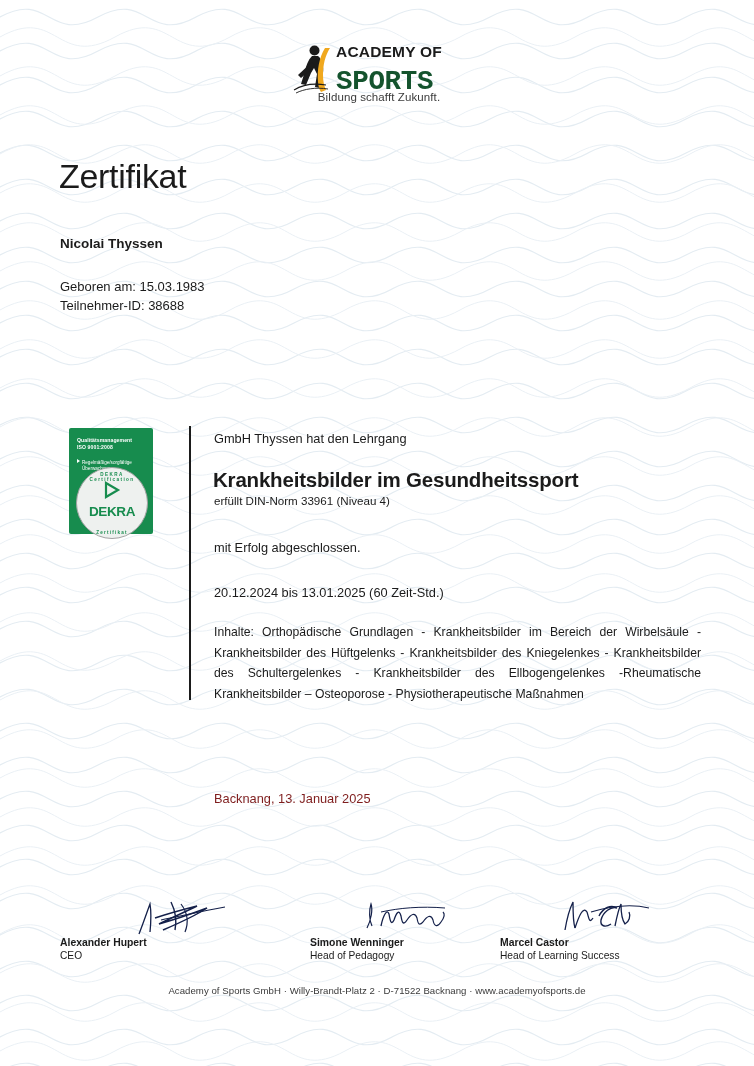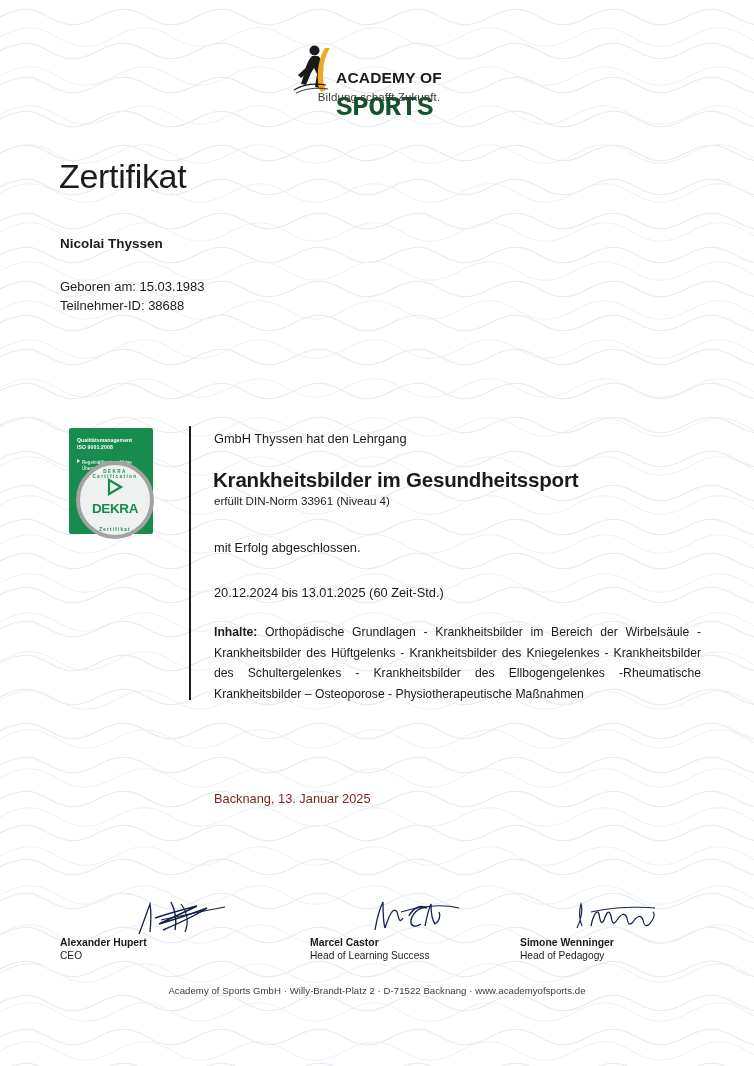--- a/index.html
+++ b/index.html
@@ -57,21 +57,20 @@
     top: 2px;
     line-height: 1;
   }
   .logo-academy {
     font-family: "Liberation Sans", sans-serif;
     font-weight: bold;
     font-size: 15.5px;
     letter-spacing: 0.2px;
     color: #1b1b1b;
     display: block;
-    margin-top: 26px;
   }
   .logo-sports {
     font-family: Liberation Mono, monospace;
     font-weight: bold;
     font-size: 27.5px;
     letter-spacing: -0.3px;
     color: #14532d;
     display: block;
     margin-top: 8px;
   }
@@ -158,21 +157,21 @@
     vertical-align: 1px;
   }
   .seal-circle {
     position: absolute;
     left: 7px;
     bottom: -5px;
     width: 70px;
     height: 70px;
     border-radius: 50%;
     background: #eef1ef;
-    border: 4px solid #a3a3a3;
+    border: 1px solid #a3a3a3;
   }
   .seal-dekra-word {
     position: absolute;
     left: 0; right: 0;
     top: 36px;
     text-align: center;
     font-size: 13.5px;
     font-weight: bold;
     color: #178c4e;
     letter-spacing: -0.4px;
@@ -228,21 +227,21 @@
     font-size: 12.8px; color: #1b1b1b;
   }
   .contents-block {
     position: absolute; left: 214px; top: 622px;
     width: 487px;
     font-size: 12.2px;
     line-height: 20.5px;
     color: #1b1b1b;
     text-align: justify;
   }
-  .contents-block b { font-weight: bold; }
+  .contents-block b { font-weight: normal; }
   .line-place-date {
     position: absolute; left: 214px; top: 791px;
     font-size: 12.8px; color: #7f1d1d;
   }
 
   
   .signatures {
     position: absolute;
     left: 0;
     top: 898px;
@@ -376,46 +375,46 @@
             <path d="M30 20 C42 16 56 12 72 8 C60 14 46 20 34 26 C48 22 66 16 82 10 C70 18 52 26 38 32" fill="none" stroke="#14204a" stroke-width="1.5"></path>
             <path d="M46 4 C50 12 52 22 50 32" fill="none" stroke="#14204a" stroke-width="1.4"></path>
             <path d="M56 6 C62 14 64 24 60 34" fill="none" stroke="#14204a" stroke-width="1.2"></path>
             <path d="M36 22 C56 18 78 13 100 9" fill="none" stroke="#14204a" stroke-width="1.1"></path>
           </svg>
         </div>
         <div class="sig-name">Alexander Hupert</div>
         <div class="sig-role">CEO</div>
       </div>
 
+      <div class="sig-col two">
+        <div class="sig-ink">
+          <svg width="120" height="38" viewBox="0 0 120 38">
+            <path d="M22 30 C26 22 28 12 26 6 C24 12 24 22 27 28" fill="none" stroke="#14204a" stroke-width="1.2"></path>
+            <path d="M36 28 C38 18 42 10 44 16 C45 22 46 28 49 22 C51 16 54 10 56 18 C57 24 58 28 62 22" fill="none" stroke="#14204a" stroke-width="1.3"></path>
+            <path d="M62 22 C66 16 70 14 72 20 C73 26 74 28 78 24" fill="none" stroke="#14204a" stroke-width="1.2"></path>
+            <path d="M78 24 C82 18 86 16 88 22 C89 28 92 30 96 24 C99 20 100 16 98 14" fill="none" stroke="#14204a" stroke-width="1.2"></path>
+            <path d="M36 14 C54 10 76 8 100 10" fill="none" stroke="#14204a" stroke-width="1"></path>
+          </svg>
+        </div>
+        <div class="sig-name">Simone Wenninger</div>
+        <div class="sig-role">Head of Pedagogy</div>
+      </div>
+
       <div class="sig-col three">
         <div class="sig-ink">
           <svg width="120" height="38" viewBox="0 0 120 38">
             <path d="M20 32 C22 20 26 8 28 4 C28 14 28 24 30 30" fill="none" stroke="#14204a" stroke-width="1.3"></path>
             <path d="M30 30 C34 18 38 8 42 14 C44 20 44 26 48 20" fill="none" stroke="#14204a" stroke-width="1.3"></path>
             <path d="M54 18 C58 10 66 6 72 10 C66 8 58 14 56 22 C55 28 60 30 66 26" fill="none" stroke="#14204a" stroke-width="1.4"></path>
             <path d="M70 28 C72 18 74 10 76 6 C76 14 77 22 80 26 C84 24 86 18 84 14" fill="none" stroke="#14204a" stroke-width="1.3"></path>
             <path d="M46 14 C66 8 88 6 104 10" fill="none" stroke="#14204a" stroke-width="1.1"></path>
           </svg>
         </div>
         <div class="sig-name">Marcel Castor</div>
         <div class="sig-role">Head of Learning Success</div>
       </div>
 
-      <div class="sig-col two">
-        <div class="sig-ink">
-          <svg width="120" height="38" viewBox="0 0 120 38">
-            <path d="M22 30 C26 22 28 12 26 6 C24 12 24 22 27 28" fill="none" stroke="#14204a" stroke-width="1.2"></path>
-            <path d="M36 28 C38 18 42 10 44 16 C45 22 46 28 49 22 C51 16 54 10 56 18 C57 24 58 28 62 22" fill="none" stroke="#14204a" stroke-width="1.3"></path>
-            <path d="M62 22 C66 16 70 14 72 20 C73 26 74 28 78 24" fill="none" stroke="#14204a" stroke-width="1.2"></path>
-            <path d="M78 24 C82 18 86 16 88 22 C89 28 92 30 96 24 C99 20 100 16 98 14" fill="none" stroke="#14204a" stroke-width="1.2"></path>
-            <path d="M36 14 C54 10 76 8 100 10" fill="none" stroke="#14204a" stroke-width="1"></path>
-          </svg>
-        </div>
-        <div class="sig-name">Simone Wenninger</div>
-        <div class="sig-role">Head of Pedagogy</div>
-      </div>
-
     </div>
 
     <div class="footer">Academy of Sports GmbH · Willy-Brandt-Platz 2 · D-71522 Backnang · www.academyofsports.de</div>
 
   </div>
 </div>
 
 </body></html>

